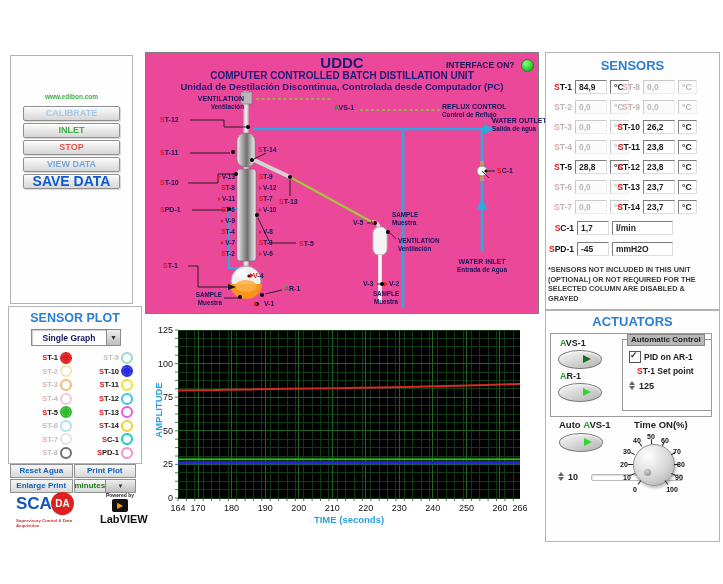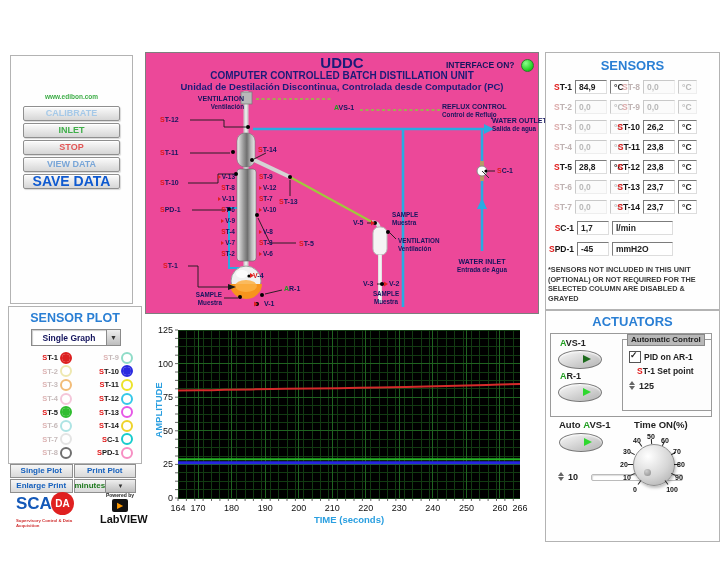--- a/index.html
+++ b/index.html
@@ -476,21 +476,21 @@
           </div>
           <div class="radio-row">
             <span class="rlabel">SPD-1</span>
             <div class="radio" style="border-color: rgb(247, 143, 195);"></div>
           </div>
         </div>
     </div>
   </div>
 
   <div id="plot-buttons">
-    <div class="pbtn">Single Plot</div>
+    <div class="pbtn">Reset Agua</div>
     <div class="pbtn">Print Plot</div>
     <div class="p btn pbtn">Enlarge Print</div>
     <div class="pbtn units">
       <span>minutes</span>
       <span class="dd-btn">▼</span>
     </div>
   </div>
 
   <div id="brand-row">
     <span class="scada-a">SCA</span><span class="scada-b">DA</span>

